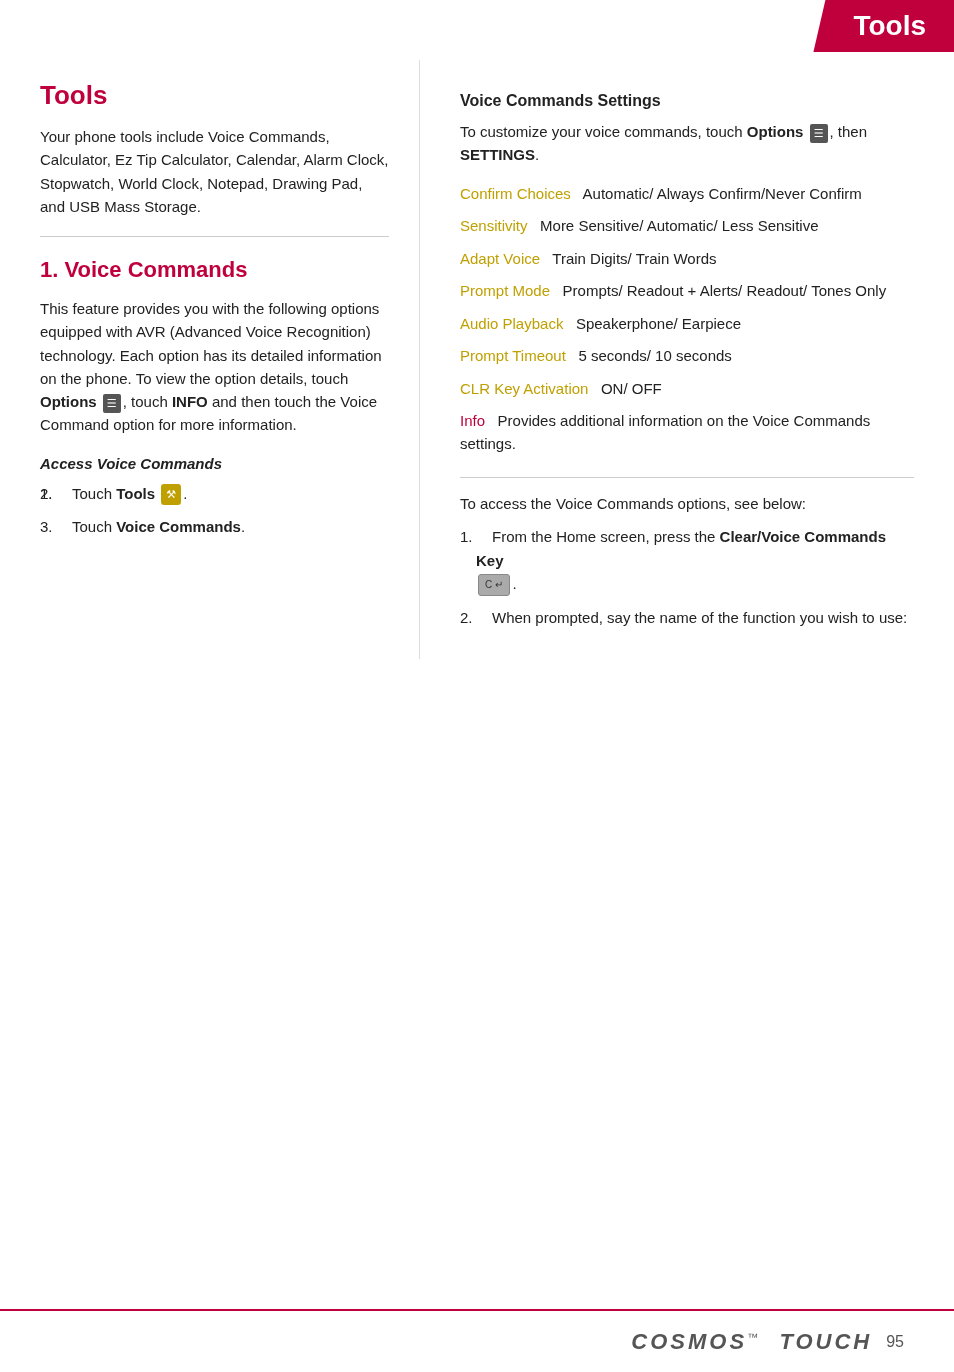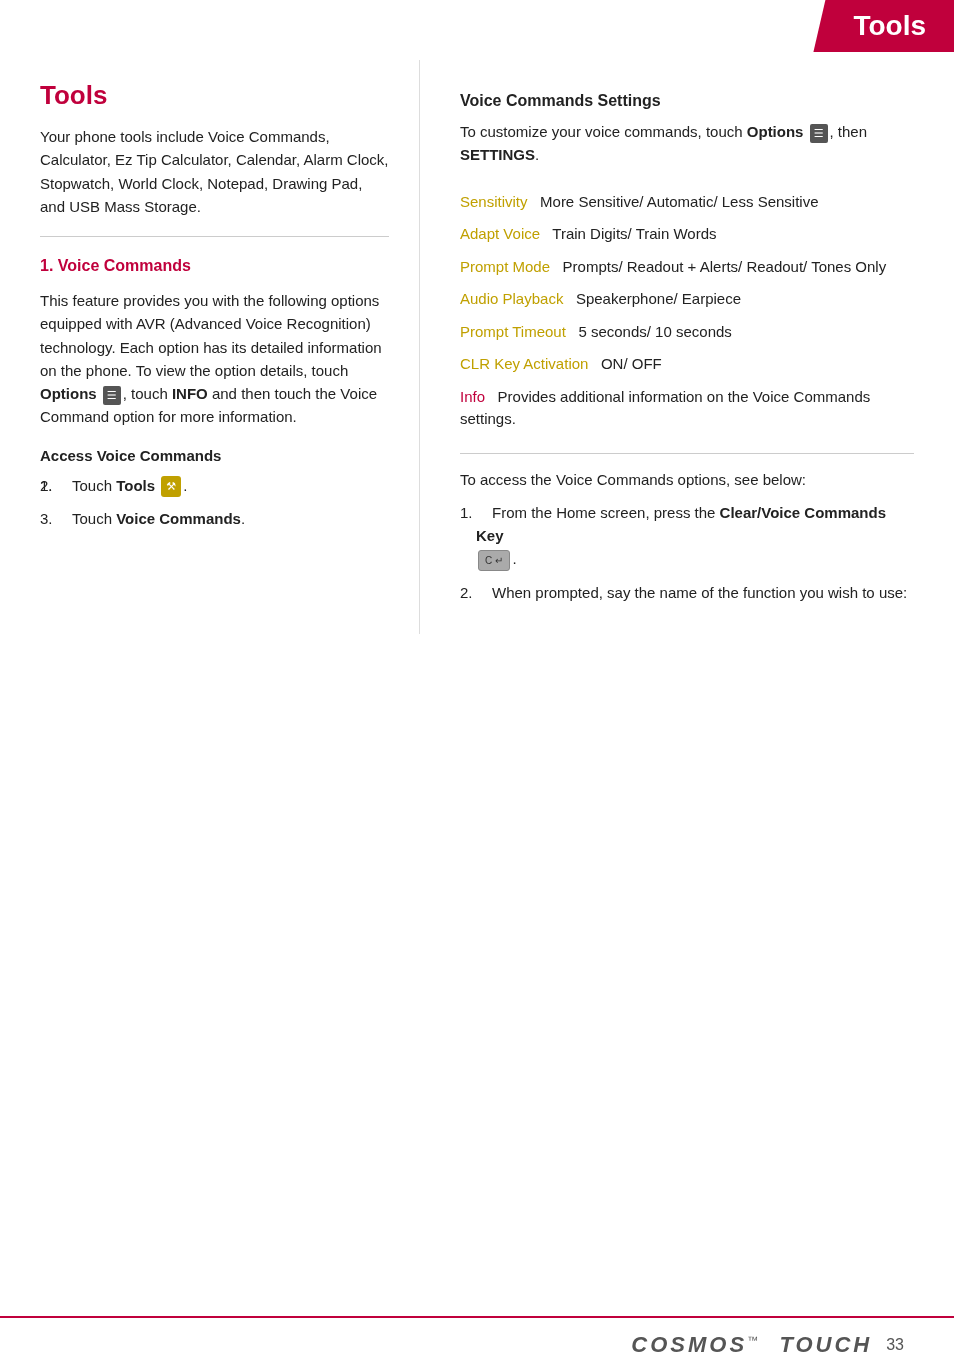--- a/index.html
+++ b/index.html
@@ -54,20 +54,21 @@
       font-weight: bold;
       margin-bottom: 14px;
     }
 
     .subsection-title {
       font-size: 15px;
       font-weight: bold;
       color: #222;
       margin-bottom: 8px;
       margin-top: 18px;
+      font-style: italic;
     }
 
     .body-text {
       font-size: 15px;
       color: #222;
       line-height: 1.55;
       margin-bottom: 10px;
     }
 
     
@@ -76,21 +77,21 @@
       font-weight: bold;
       color: #222;
       margin-bottom: 10px;
       margin-top: 12px;
     }
 
     .vc-settings-body {
       font-size: 15px;
       color: #222;
       line-height: 1.55;
-      margin-bottom: 24px;
+      margin-bottom: 16px;
     }
 
     
     .setting-row {
       margin-bottom: 10px;
       line-height: 1.5;
     }
 
     .setting-label {
       color: #c0a000;
@@ -198,21 +199,21 @@
 
     
     .bold { font-weight: bold; }
 
     
     .bottom-bar {
       position: absolute;
       bottom: 0;
       left: 0;
       right: 0;
-      height: 56px;
+      height: 63px;
       border-top: 2px solid #c0003c;
       display: flex;
       align-items: center;
       justify-content: flex-end;
       padding-right: 50px;
       background: white;
     }
 
     .brand-logo {
       font-size: 22px;
@@ -256,21 +257,21 @@
 <div class="content">
 
   <div class="left-col">
 
     <div class="section-title">Tools</div>
 
     <p class="body-text">Your phone tools include Voice Commands, Calculator, Ez Tip Calculator, Calendar, Alarm Clock, Stopwatch, World Clock, Notepad, Drawing Pad, and USB Mass Storage.</p>
 
     <hr class="divider">
 
-    <div class="section-title" style="font-size:16px;margin-top:20px;">1. Voice Commands</div>
+    <div class="section-title" style="font-size:22px;margin-top:20px;">1. Voice Commands</div>
 
     <p class="body-text">
       This feature provides you with the following options equipped with AVR (Advanced Voice Recognition) technology. Each option has its detailed information on the phone. To view the option details, touch
       <span class="bold">Options</span>
       <span class="icon-options">☰</span>,
       touch <span class="bold">INFO</span> and then touch the Voice Command option for more information.
     </p>
 
     <div class="subsection-title">Access Voice Commands</div>
 
@@ -300,20 +301,24 @@
     <div class="vc-settings-title">Voice Commands Settings</div>
 
     <p class="vc-settings-body">
       To customize your voice commands, touch <span class="bold">Options</span>
       <span class="icon-options">☰</span>, then<br>
       <span class="bold">SETTINGS</span>.
     </p>
 
     <div>
 
+      <div class="setting-row">
+        <span class="setting-label gold-label">Confirm Choices</span>
+        <span class="setting-value">&nbsp; Automatic/ Always Confirm/Never Confirm</span>
+      </div>
 
       <div class="setting-row">
         <span class="setting-label gold-label">Sensitivity</span>
         <span class="setting-value">&nbsp; More Sensitive/ Automatic/ Less Sensitive</span>
       </div>
 
       <div class="setting-row">
         <span class="setting-label gold-label">Adapt Voice</span>
         <span class="setting-value">&nbsp; Train Digits/ Train Words</span>
       </div>
@@ -368,14 +373,14 @@
 
   </div>
 
 </div>
 
 <div class="bottom-bar">
   <span class="brand-logo">
     <span>COSMOS</span><span class="tm">™</span>&nbsp;
     <span>TOUCH</span>
   </span>
-  <span class="page-num" style="margin-left:14px;">33</span>
+  <span class="page-num" style="margin-left:14px;">95</span>
 </div>
 
 </body></html>

